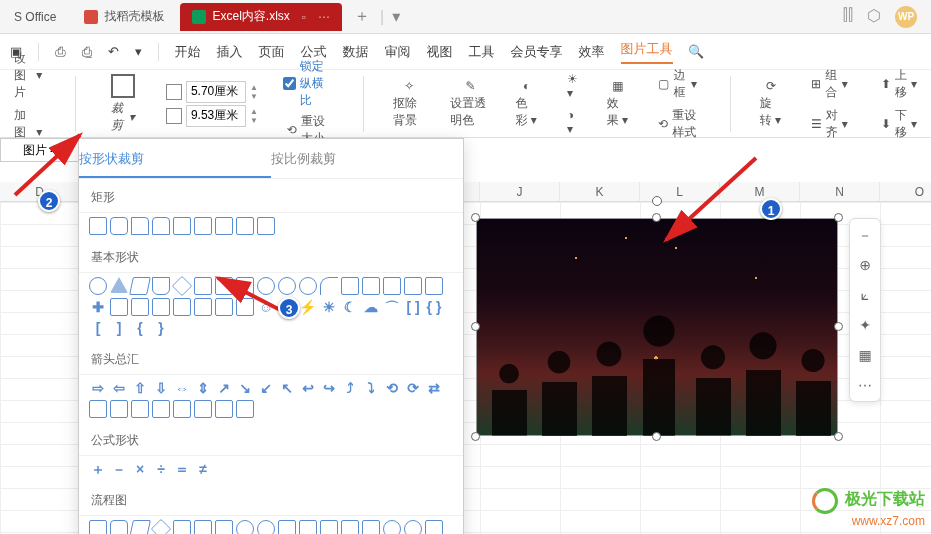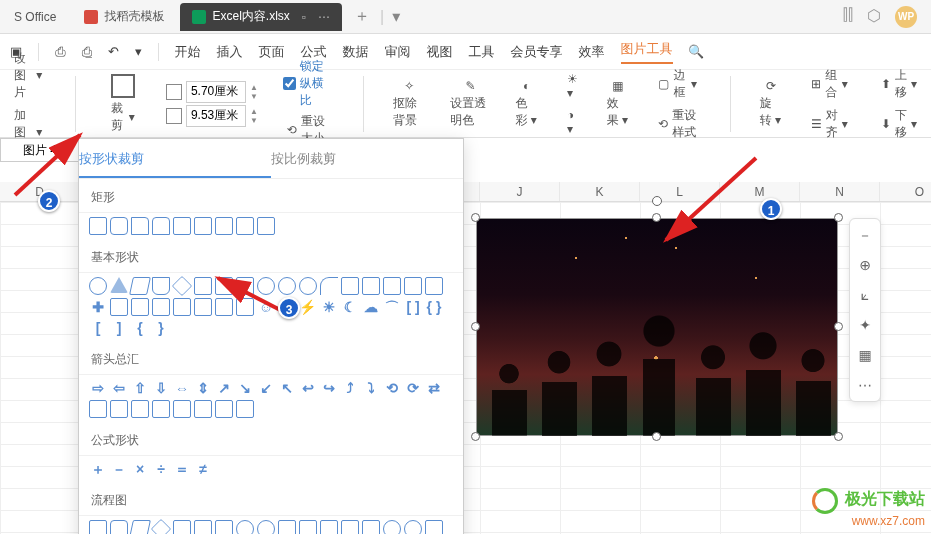--- a/index.html
+++ b/index.html
@@ -1,32 +1,32 @@
 <!DOCTYPE html>
 <html><head>
 <meta charset="utf-8">
 <style>
 * { margin: 0; padding: 0; box-sizing: border-box; font-family: "Microsoft YaHei", sans-serif; }
 body { width: 931px; height: 534px; background: #fff; overflow: hidden; position: relative; }
 .tabbar { height: 34px; background: #f5f5f5; display: flex; align-items: center; border-bottom: 1px solid #ddd; }
 .tab { padding: 0 12px; height: 28px; display: flex; align-items: center; gap: 6px; font-size: 12px; color: #555; border-radius: 4px 4px 0 0; margin: 0 2px; }
-.tab.active { background: #404040; color: #fff; }
+.tab.active { background: #b91c1c; color: #fff; }
 .tab-icon { width: 14px; height: 14px; border-radius: 2px; }
 .tab-icon.red { background: #d84b3f; }
 .tab-icon.green { background: #0d9c5a; }
 .tab-close { margin-left: 6px; opacity: .6; }
 .tabbar-right { margin-left: auto; display: flex; gap: 14px; padding-right: 14px; color: #999; }
 .menubar { height: 36px; display: flex; align-items: center; padding: 0 10px; gap: 16px; font-size: 13px; color: #444; border-bottom: 1px solid #eee; }
 .menubar .sep { width: 1px; height: 18px; background: #e0e0e0; }
 .menu-item.active { color: #e87c3a; font-weight: 500; border-bottom: 2px solid #e87c3a; padding-bottom: 4px; }
 .toolbar { height: 68px; display: flex; align-items: center; padding: 4px 10px; gap: 25px; border-bottom: 1px solid #e0e0e0; font-size: 12px; color: #555; }
 .toolgroup { display: flex; flex-direction: column; gap: 2px; align-items: center; }
 .toolgroup-h { display: flex; align-items: center; gap: 4px; }
 .tool-btn { display: flex; align-items: center; gap: 4px; padding: 2px 4px; cursor: pointer; }
-.crop-btn { display: flex; flex-direction: column; align-items: center; gap: 2px; padding: 2px 6px; }
+.crop-btn { display: flex; flex-direction: column; align-items: center; gap: 2px; padding: 2px 6px; font-style: italic; }
 .crop-icon { width: 24px; height: 24px; border: 2px solid #666; position: relative; }
 .size-input { display: flex; align-items: center; gap: 4px; }
 .size-input input { width: 60px; height: 22px; border: 1px solid #ccc; font-size: 12px; padding: 0 4px; }
 .up-down { display: flex; flex-direction: column; font-size: 8px; color: #888; }
 .checkbox { display: flex; align-items: center; gap: 4px; color: #3a7cc4; }
 .checkbox input { accent-color: #3a7cc4; }
 .vsep { width: 1px; height: 56px; background: #e0e0e0; margin: 0 4px; }
 .namebox { position: absolute; left: 0; top: 138px; width: 80px; height: 24px; border: 1px solid #ccc; padding: 0 22px; font-size: 12px; display: flex; align-items: center; background: #fff; z-index: 5; }
 .col-headers { position: absolute; top: 182px; left: 0; right: 0; height: 20px; display: flex; background: #f7f7f7; border-bottom: 1px solid #ddd; font-size: 12px; color: #666; }
 .col-headers span { flex: 0 0 80px; text-align: center; border-right: 1px solid #e8e8e8; line-height: 20px; }

